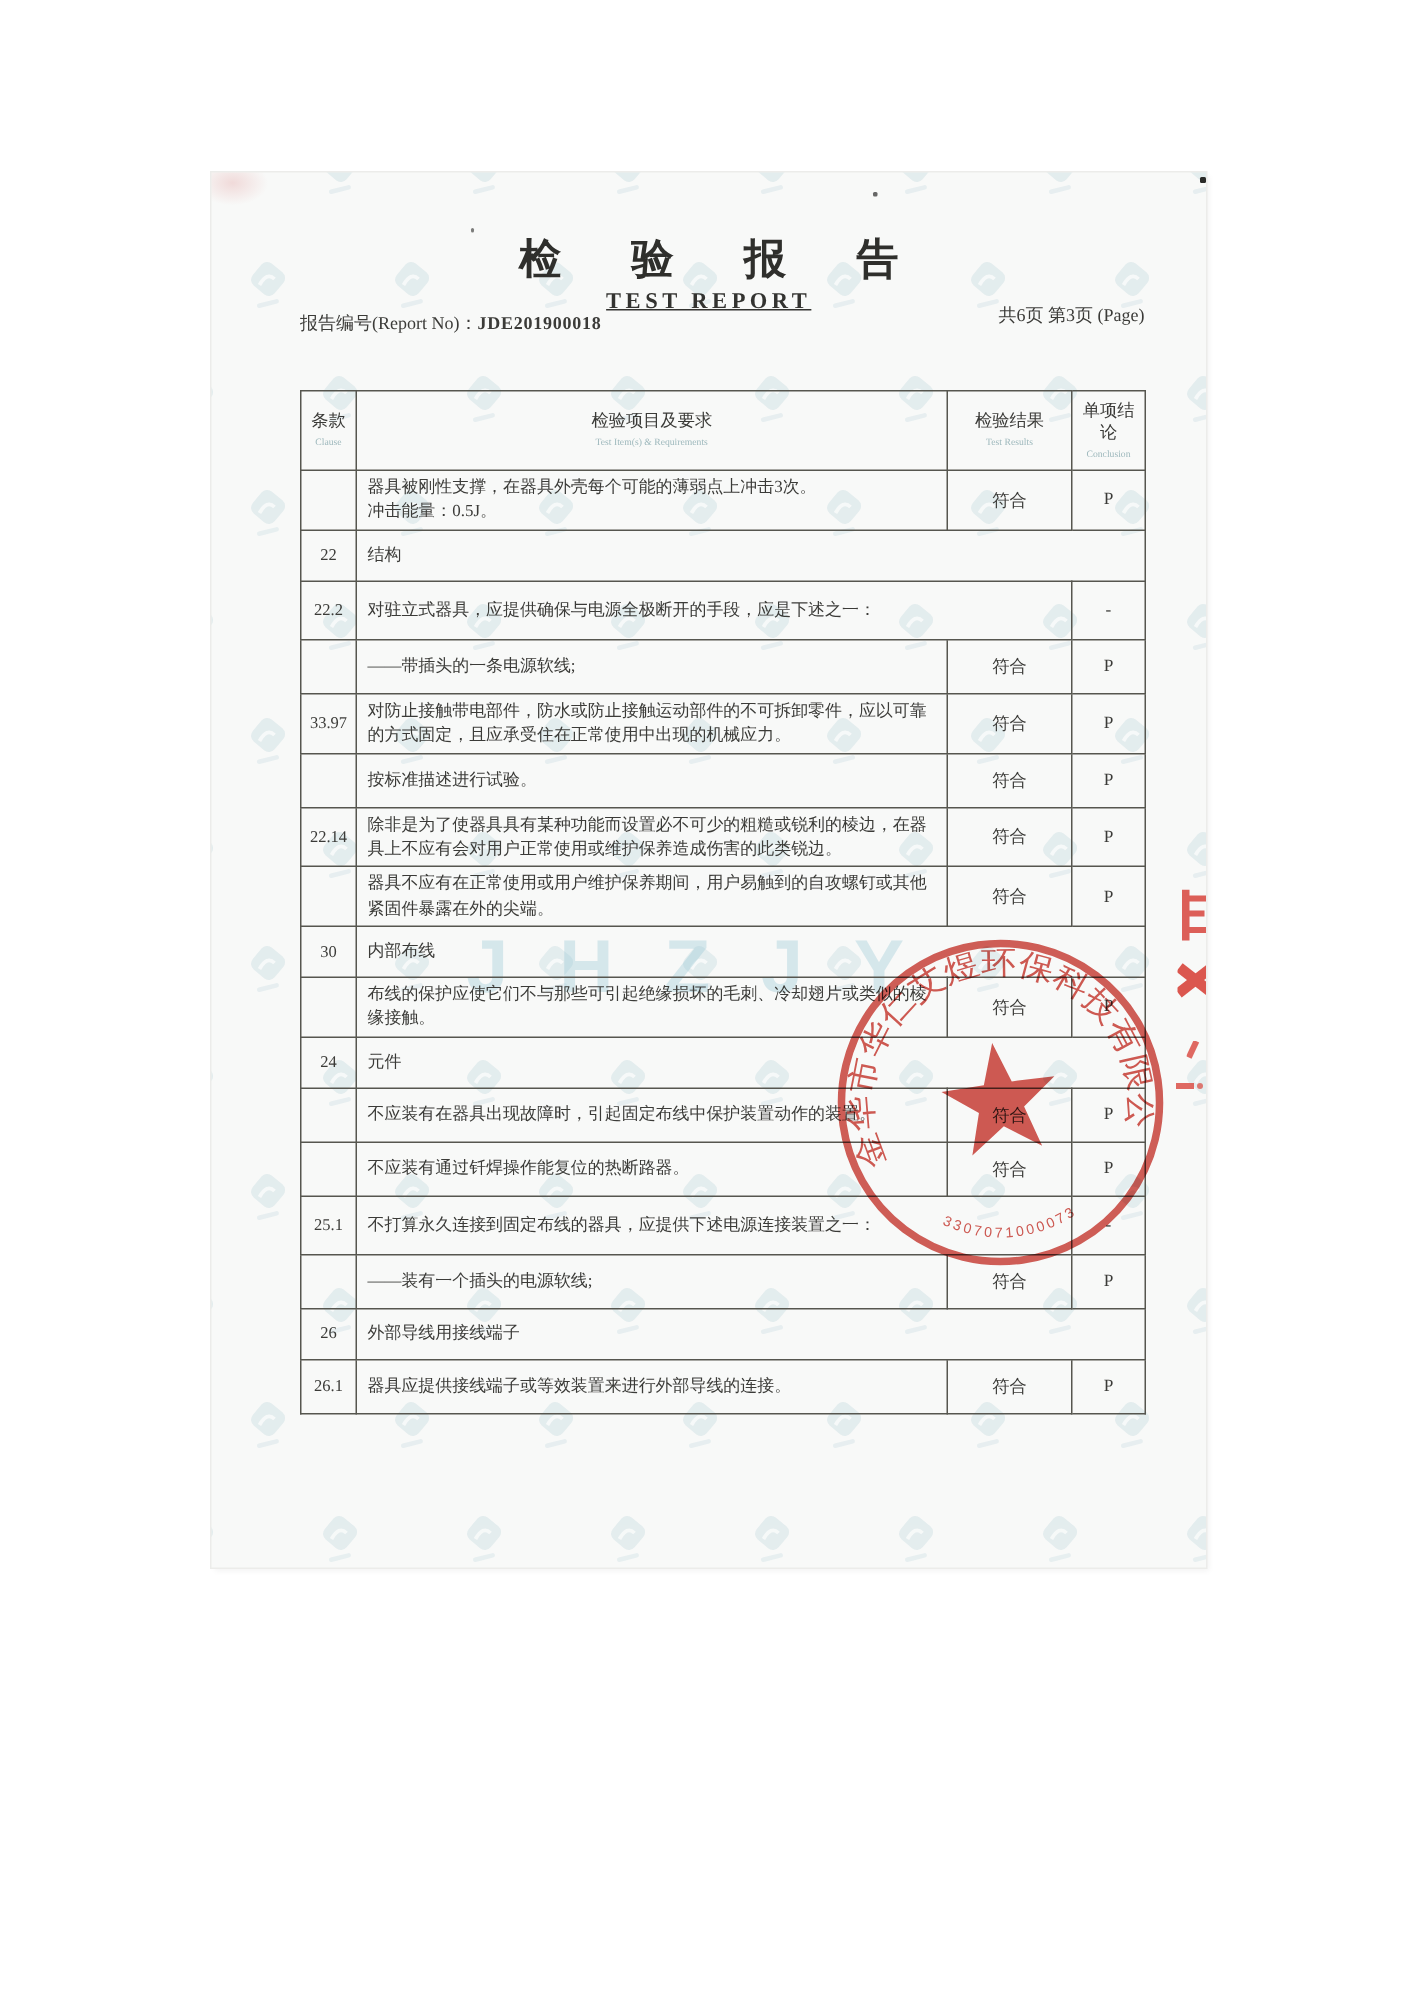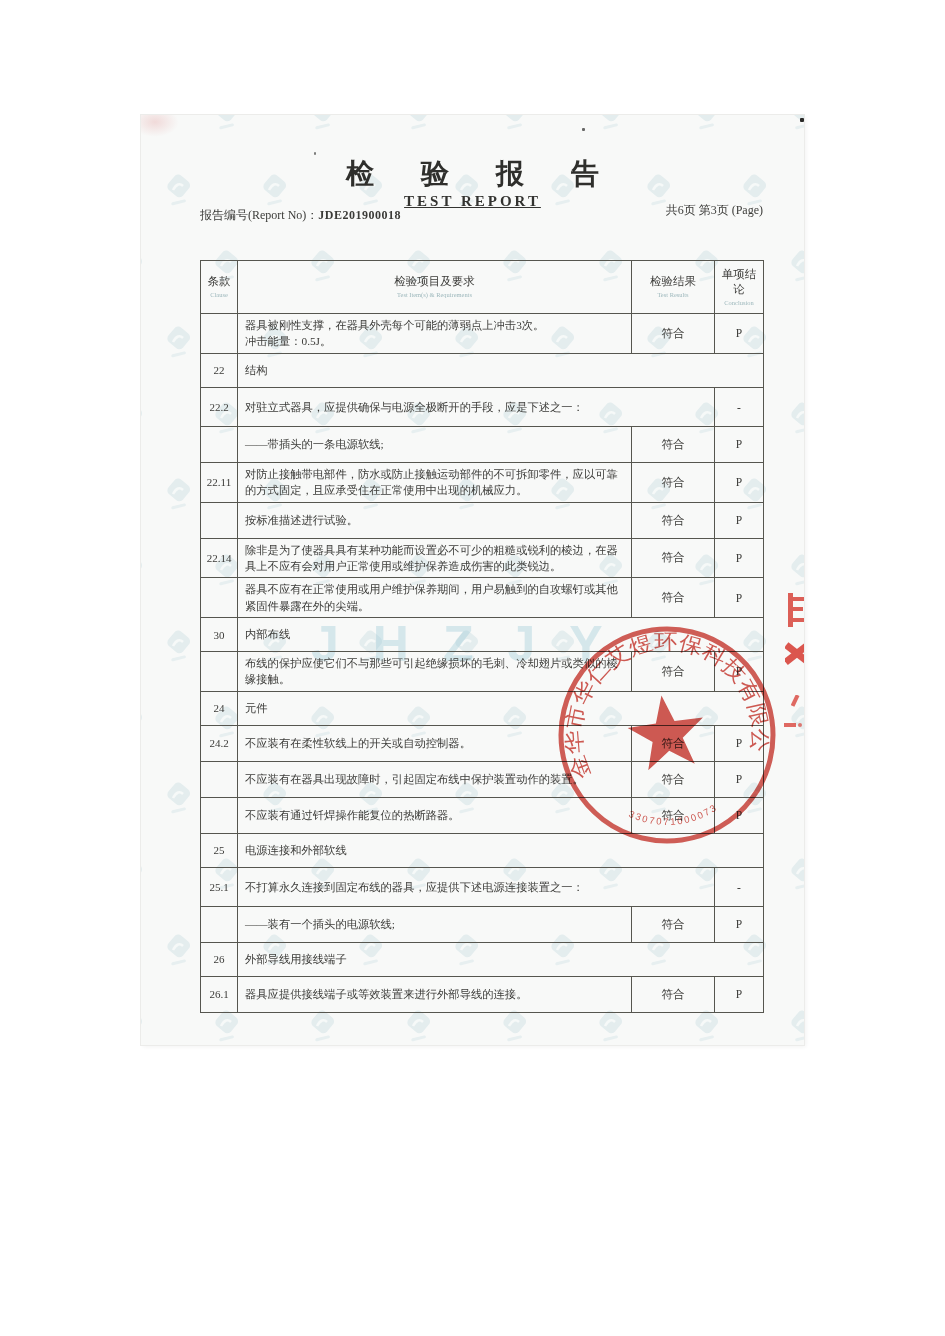--- a/index.html
+++ b/index.html
@@ -819,21 +819,21 @@
           <td class="col-item" colspan="2">对驻立式器具，应提供确保与电源全极断开的手段，应是下述之一：</td>
           <td class="col-conclusion">-</td>
         </tr>
         <tr class="row-normal">
           <td class="col-clause"></td>
           <td class="col-item">——带插头的一条电源软线;</td>
           <td class="col-result">符合</td>
           <td class="col-conclusion">P</td>
         </tr>
         <tr class="row-normal">
-          <td class="col-clause">22.11</td>
+          <td class="col-clause">33.97</td>
           <td class="col-item">对防止接触带电部件，防水或防止接触运动部件的不可拆卸零件，应以可靠的方式固定，且应承受住在正常使用中出现的机械应力。</td>
           <td class="col-result">符合</td>
           <td class="col-conclusion">P</td>
         </tr>
         <tr class="row-normal">
           <td class="col-clause"></td>
           <td class="col-item">按标准描述进行试验。</td>
           <td class="col-result">符合</td>
           <td class="col-conclusion">P</td>
         </tr>
@@ -857,40 +857,30 @@
           <td class="col-clause"></td>
           <td class="col-item">布线的保护应使它们不与那些可引起绝缘损坏的毛刺、冷却翅片或类似的棱缘接触。</td>
           <td class="col-result">符合</td>
           <td class="col-conclusion">P</td>
         </tr>
         <tr class="row-section">
           <td class="col-clause">24</td>
           <td class="col-item" colspan="3">元件</td>
         </tr>
         <tr class="row-normal">
-          <td class="col-clause">24.2</td>
-          <td class="col-item">不应装有在柔性软线上的开关或自动控制器。</td>
-          <td class="col-result">符合</td>
-          <td class="col-conclusion">P</td>
-        </tr>
-        <tr class="row-normal">
           <td class="col-clause"></td>
           <td class="col-item">不应装有在器具出现故障时，引起固定布线中保护装置动作的装置。</td>
           <td class="col-result">符合</td>
           <td class="col-conclusion">P</td>
         </tr>
         <tr class="row-normal">
           <td class="col-clause"></td>
           <td class="col-item">不应装有通过钎焊操作能复位的热断路器。</td>
           <td class="col-result">符合</td>
           <td class="col-conclusion">P</td>
-        </tr>
-        <tr class="row-section">
-          <td class="col-clause">25</td>
-          <td class="col-item" colspan="3">电源连接和外部软线</td>
         </tr>
         <tr class="row-span2">
           <td class="col-clause">25.1</td>
           <td class="col-item" colspan="2">不打算永久连接到固定布线的器具，应提供下述电源连接装置之一：</td>
           <td class="col-conclusion">-</td>
         </tr>
         <tr class="row-normal">
           <td class="col-clause"></td>
           <td class="col-item">——装有一个插头的电源软线;</td>
           <td class="col-result">符合</td>

